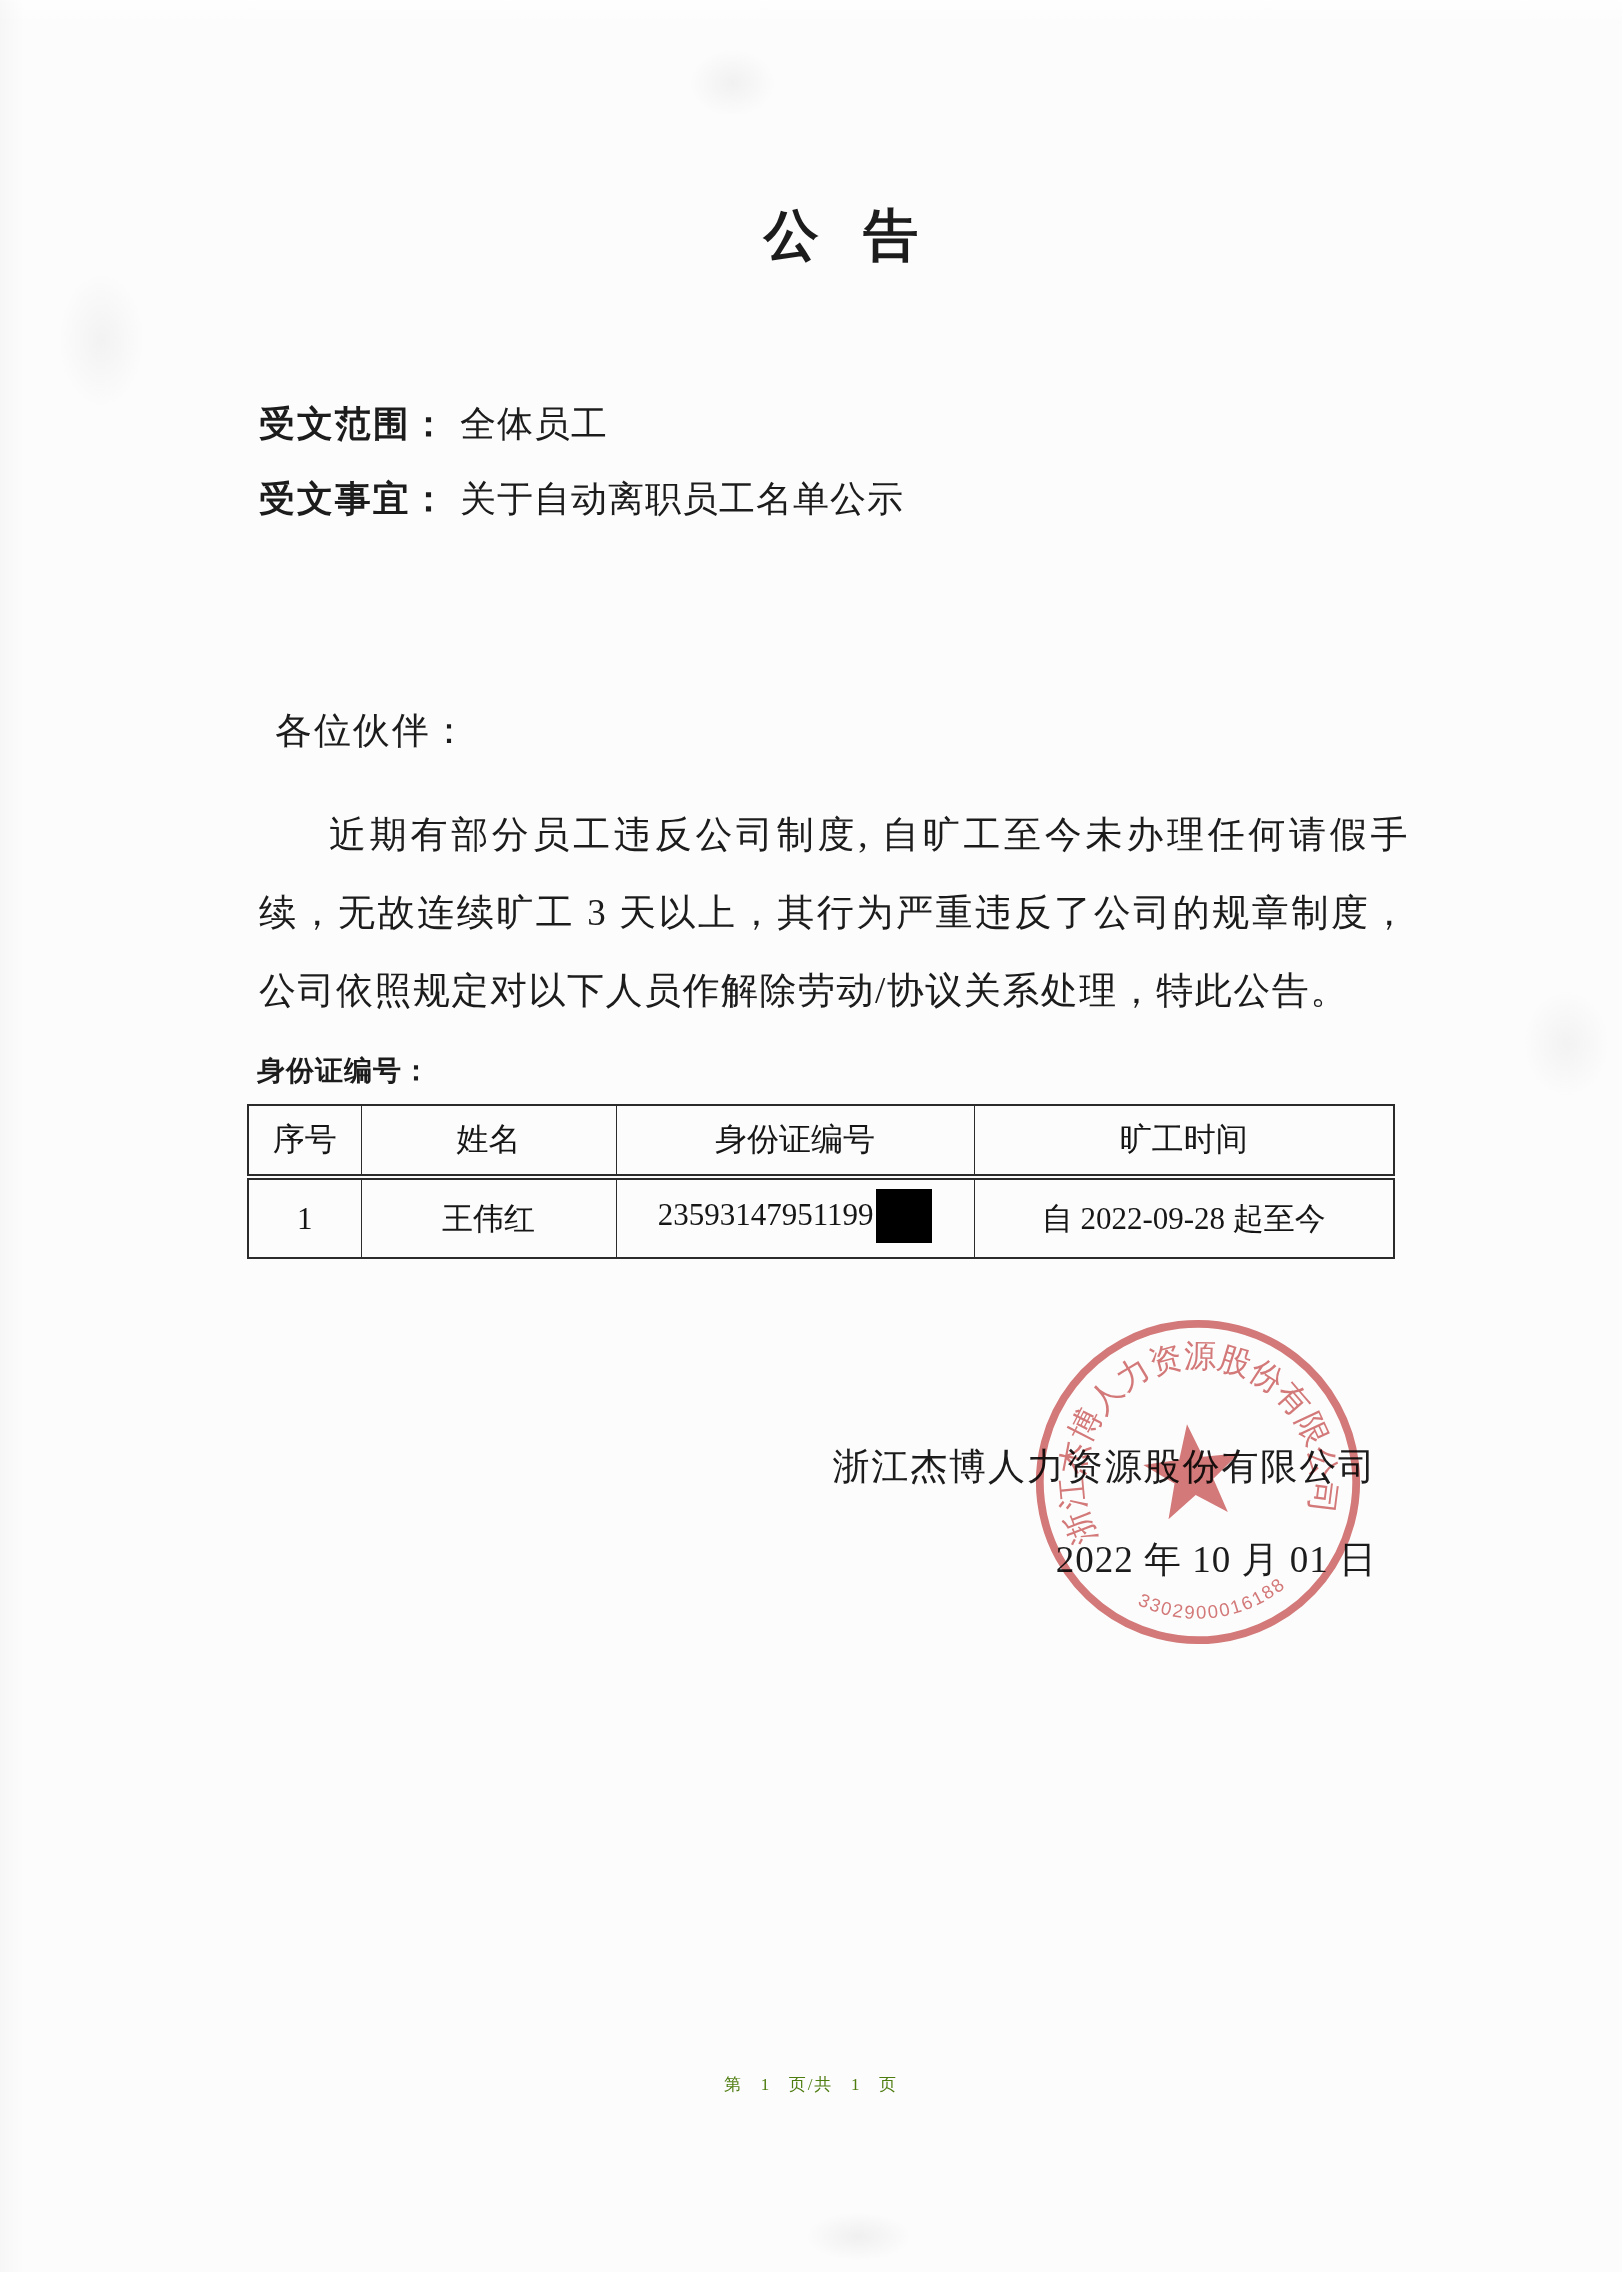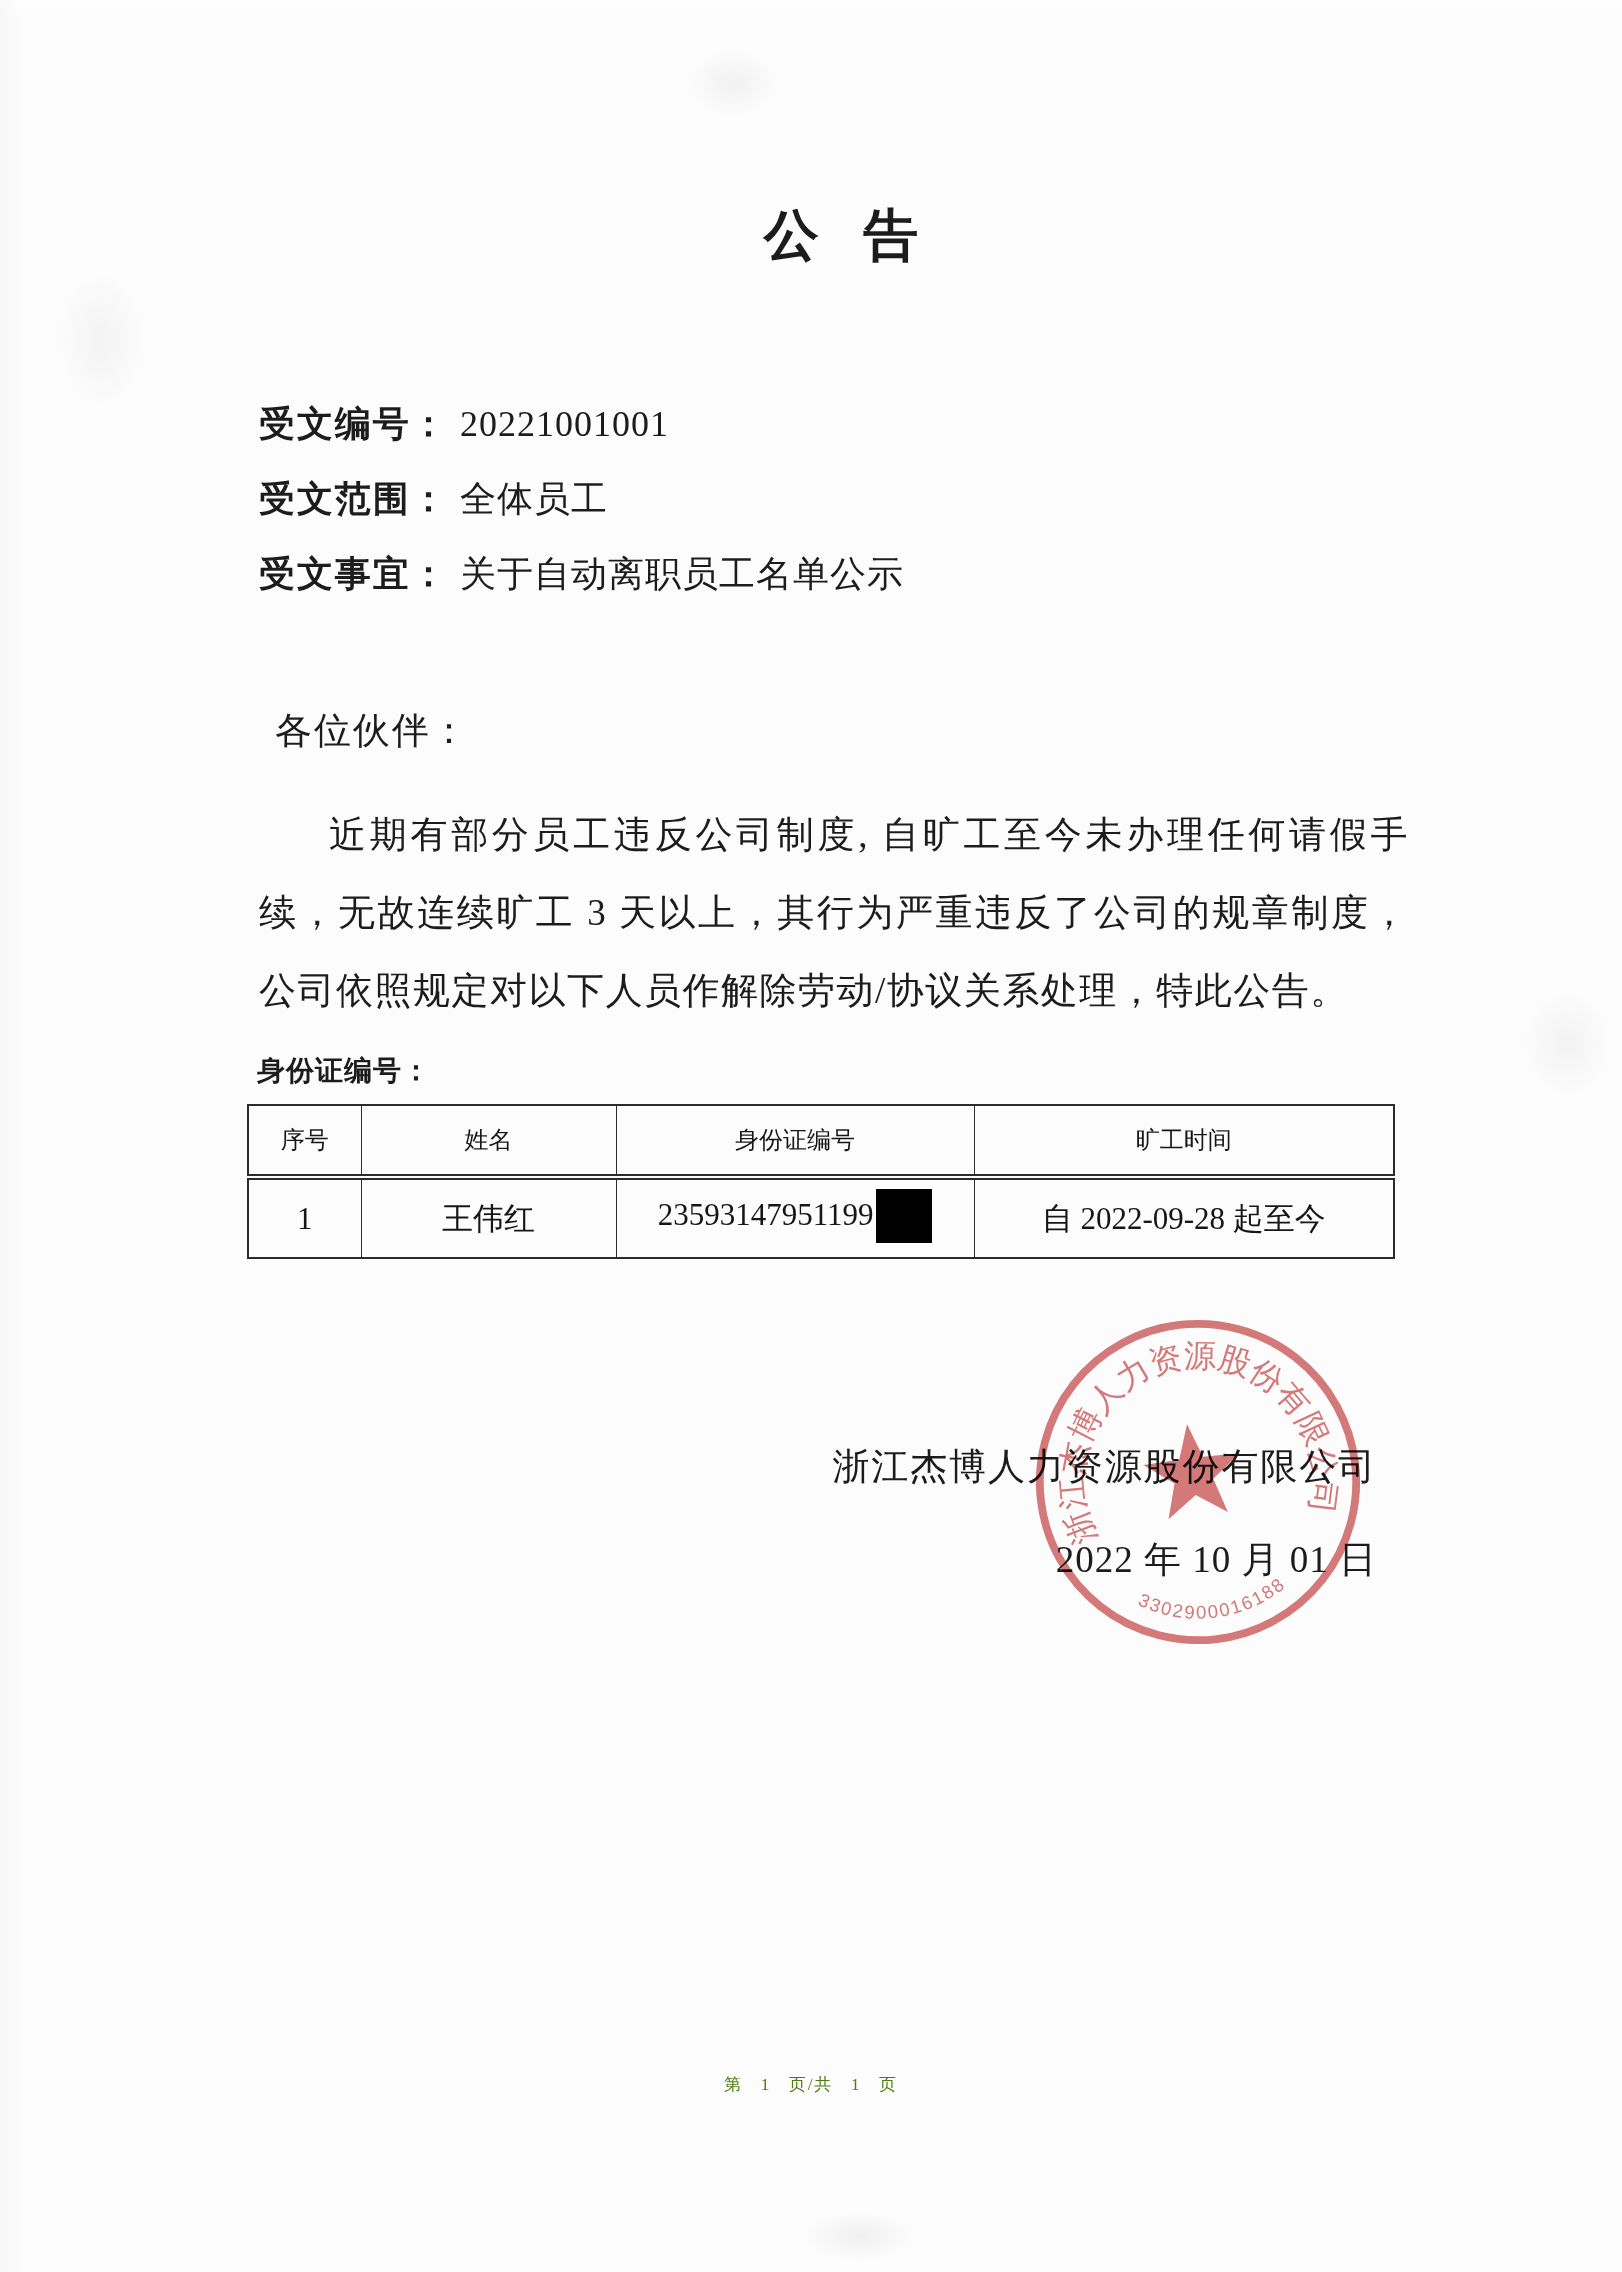--- a/index.html
+++ b/index.html
@@ -56,21 +56,21 @@
   table.roster{
     position:absolute;left:247px;top:1104px;
     width:1146px;border-collapse:collapse;table-layout:fixed;
     font-size:30px;color:#161616;
   }
   table.roster th, table.roster td{
     border:1.9px solid #2b2b2b;text-align:center;vertical-align:middle;
     font-weight:normal;padding:0;overflow:hidden;white-space:nowrap;
   }
   table.roster{border:2.9px solid #2b2b2b;}
-  table.roster thead th{height:68px;font-size:24px;border-bottom:6.8px double #2b2b2b;}
+  table.roster thead th{height:68px;font-size:32px;border-bottom:6.8px double #2b2b2b;}
   table.roster tbody td{height:77px;font-size:31px;}
   .redact{
     display:inline-block;width:56px;height:54px;background:#000;
     vertical-align:middle;margin-left:2.9px;margin-top:-5.8px;
   }
 
   .signoff{
     position:absolute;right:245px;top:1442px;text-align:right;
     font-size:37px;letter-spacing:1.9px;
   }
@@ -96,23 +96,20 @@
 <div class="page">
   <div class="scan-edge"></div>
   <div class="smudge sm1"></div>
   <div class="smudge sm2"></div>
   <div class="smudge sm3"></div>
   <div class="smudge sm4"></div>
 
   <h1 class="title">公 告</h1>
 
   <div class="fields">
-    <div class="field-row">
-      <span class="flabel">受文编号：</span><span class="fvalue">20221001001</span>
-    </div>
     <div class="field-row">
       <span class="flabel">受文范围：</span><span class="fvalue">全体员工</span>
     </div>
     <div class="field-row">
       <span class="flabel">受文事宜：</span><span class="fvalue">关于自动离职员工名单公示</span>
     </div>
   </div>
 
   <div class="salutation">各位伙伴：</div>
 

